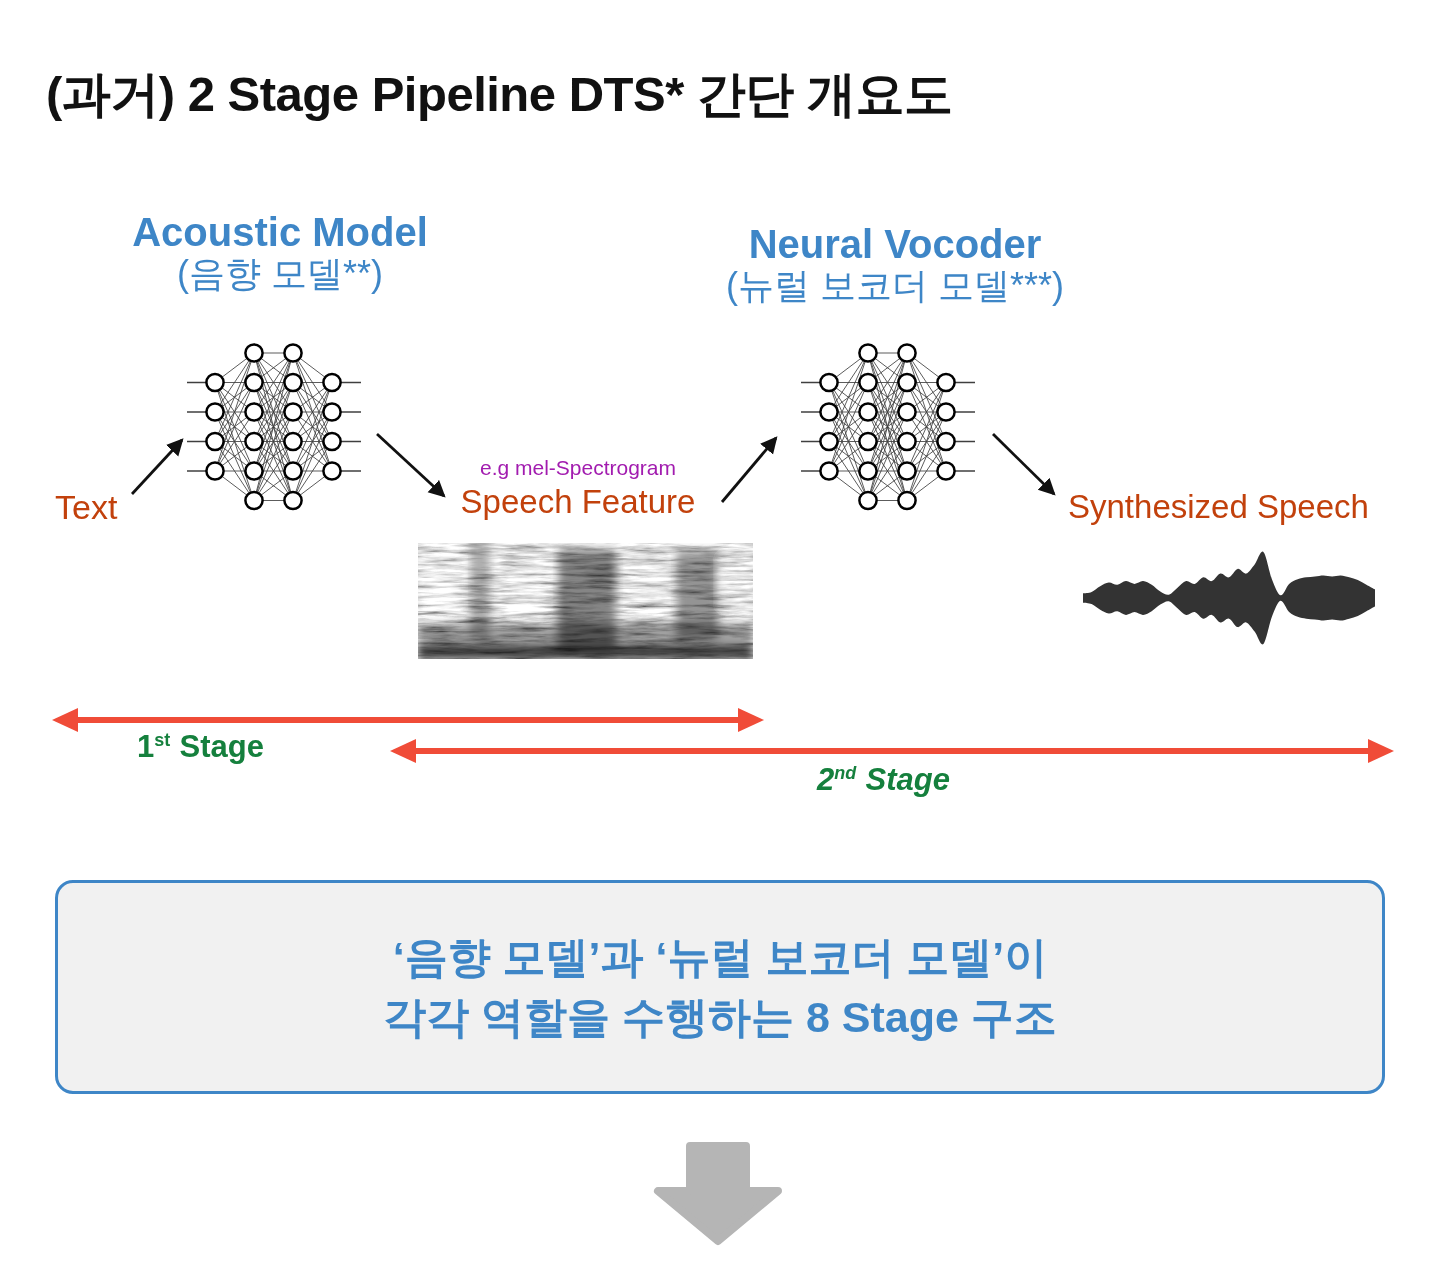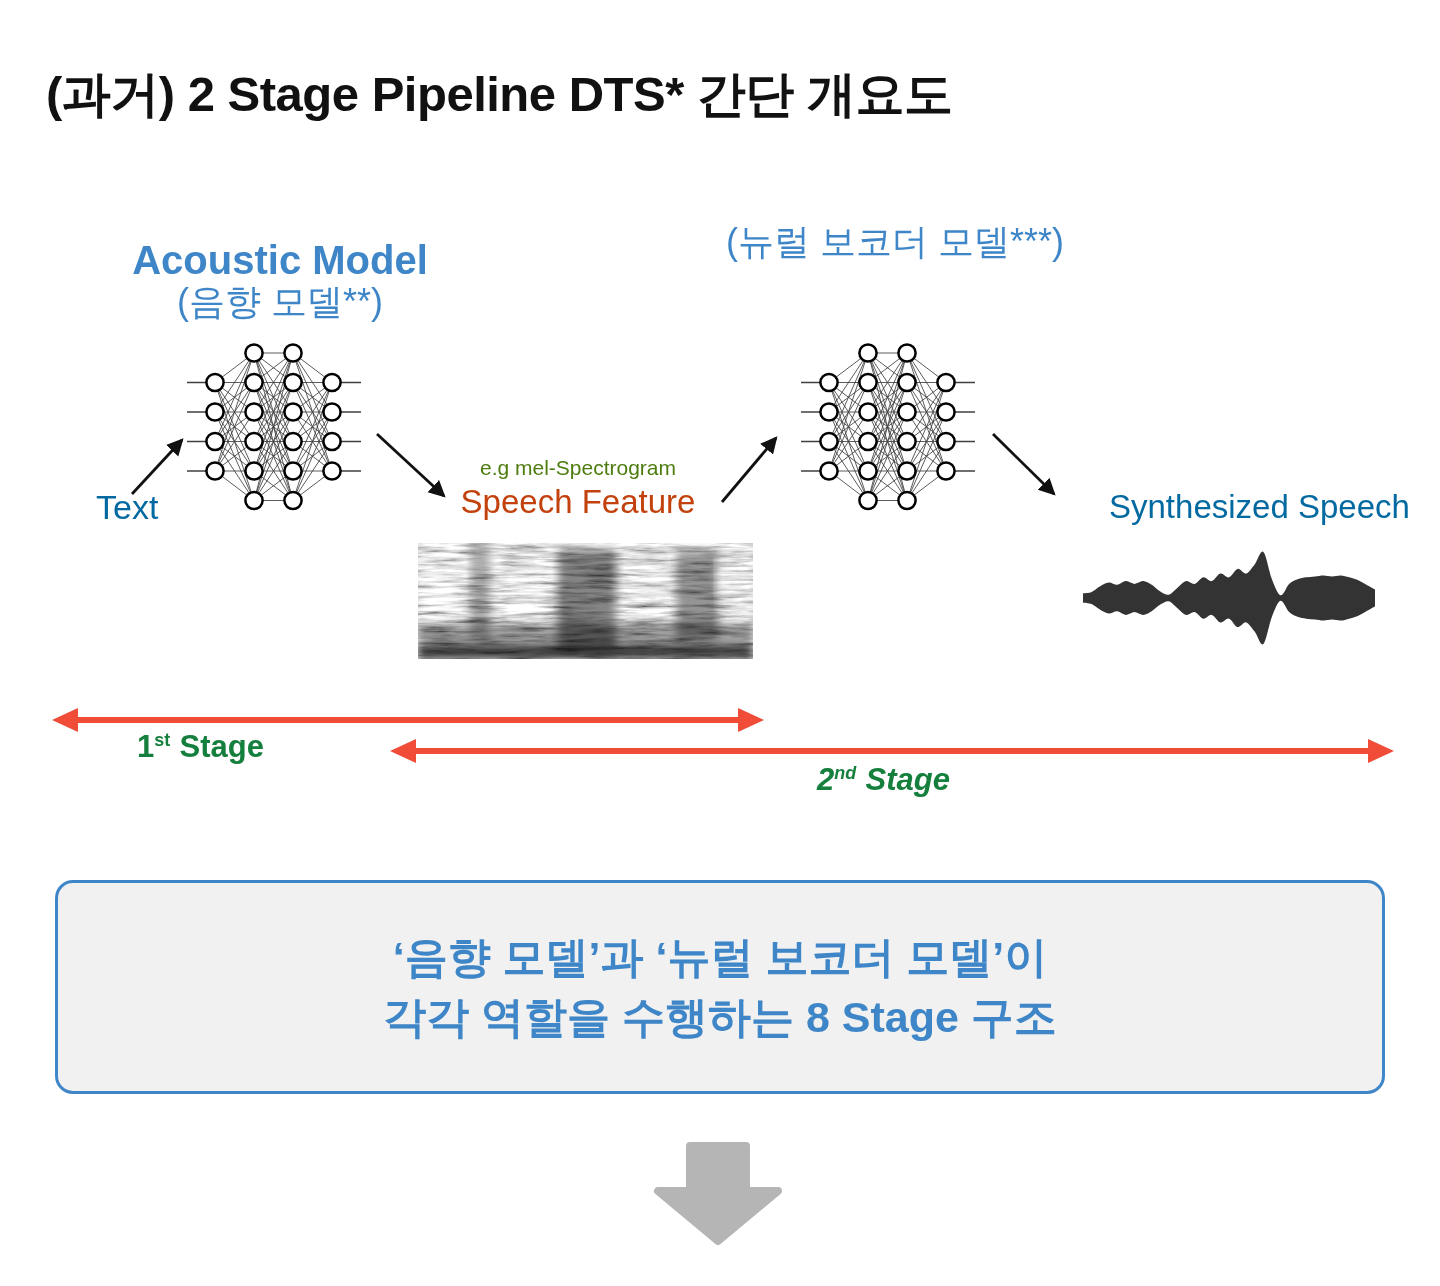--- a/index.html
+++ b/index.html
@@ -11,24 +11,24 @@
 
   .page-title {
     left:46px; top:62px; font-size:49px; font-weight:800; color:#111;
     letter-spacing:-0.5px; white-space:nowrap;
   }
 
   .model-label { width:400px; text-align:center; color:#3E86C7; }
   .model-label .mtitle { font-size:40px; font-weight:700; line-height:44px; }
   .model-label .msub   { font-size:36px; font-weight:500; line-height:40px; }
 
-  .io-label { font-size:34px; color:#0369a1; white-space:nowrap;margin-left:41px; }
+  .io-label { font-size:34px; color:#c2410c; white-space:nowrap; }
 
   .feature-block { width:340px; text-align:center; }
-  .feature-note  { font-size:21px; color:#4d7c0f; line-height:26px; }
+  .feature-note  { font-size:21px; color:#a21caf; line-height:26px; }
   .feature-label { font-size:33px; color:#c2410c; line-height:42px; }
 
   .stage-label { width:240px; text-align:left; color:#15803d;
                  font-size:31px; font-weight:700; white-space:nowrap; }
   .stage-label sup { font-size:0.58em; }
   .stage-word { margin-left:0.30em; }
 
   .summary-box {
     left:55px; top:880px; width:1330px; height:214px; box-sizing:border-box;
     background:#F1F1F1; border:3px solid #3E86C7; border-radius:18px;
@@ -60,26 +60,27 @@
         </feComponentTransfer>
       </filter>
       <filter id="softBlur" x="-30%" y="-30%" width="160%" height="160%">
         <feGaussianBlur stdDeviation="5"></feGaussianBlur>
       </filter>
     </defs>
   </svg>
 
   <div class="abs page-title">(과거) 2 Stage Pipeline DTS* 간단 개요도</div>
 
-  <div class="abs model-label" style="left:80px; top:238px;">
+  <div class="abs model-label" style="left:80px; top:210px;">
     <div class="mtitle">Acoustic Model</div>
     <div class="msub">(음향 모델**)</div>
   </div>
 
   <div class="abs model-label" style="left:695px; top:222px;">
+    <div class="mtitle">Neural Vocoder</div>
     <div class="msub">(뉴럴 보코더 모델***)</div>
   </div>
 
   <svg class="abs network" style="left:183px; top:340px;" width="194" height="176" viewBox="0 0 194 176">
       <line x1="32" y1="42.5" x2="71" y2="13" stroke="#3f3f3f" stroke-width="0.85"></line>
       <line x1="32" y1="42.5" x2="71" y2="42.5" stroke="#3f3f3f" stroke-width="0.85"></line>
       <line x1="32" y1="42.5" x2="71" y2="72" stroke="#3f3f3f" stroke-width="0.85"></line>
       <line x1="32" y1="42.5" x2="71" y2="101.5" stroke="#3f3f3f" stroke-width="0.85"></line>
       <line x1="32" y1="42.5" x2="71" y2="131" stroke="#3f3f3f" stroke-width="0.85"></line>
       <line x1="32" y1="42.5" x2="71" y2="160.5" stroke="#3f3f3f" stroke-width="0.85"></line>

